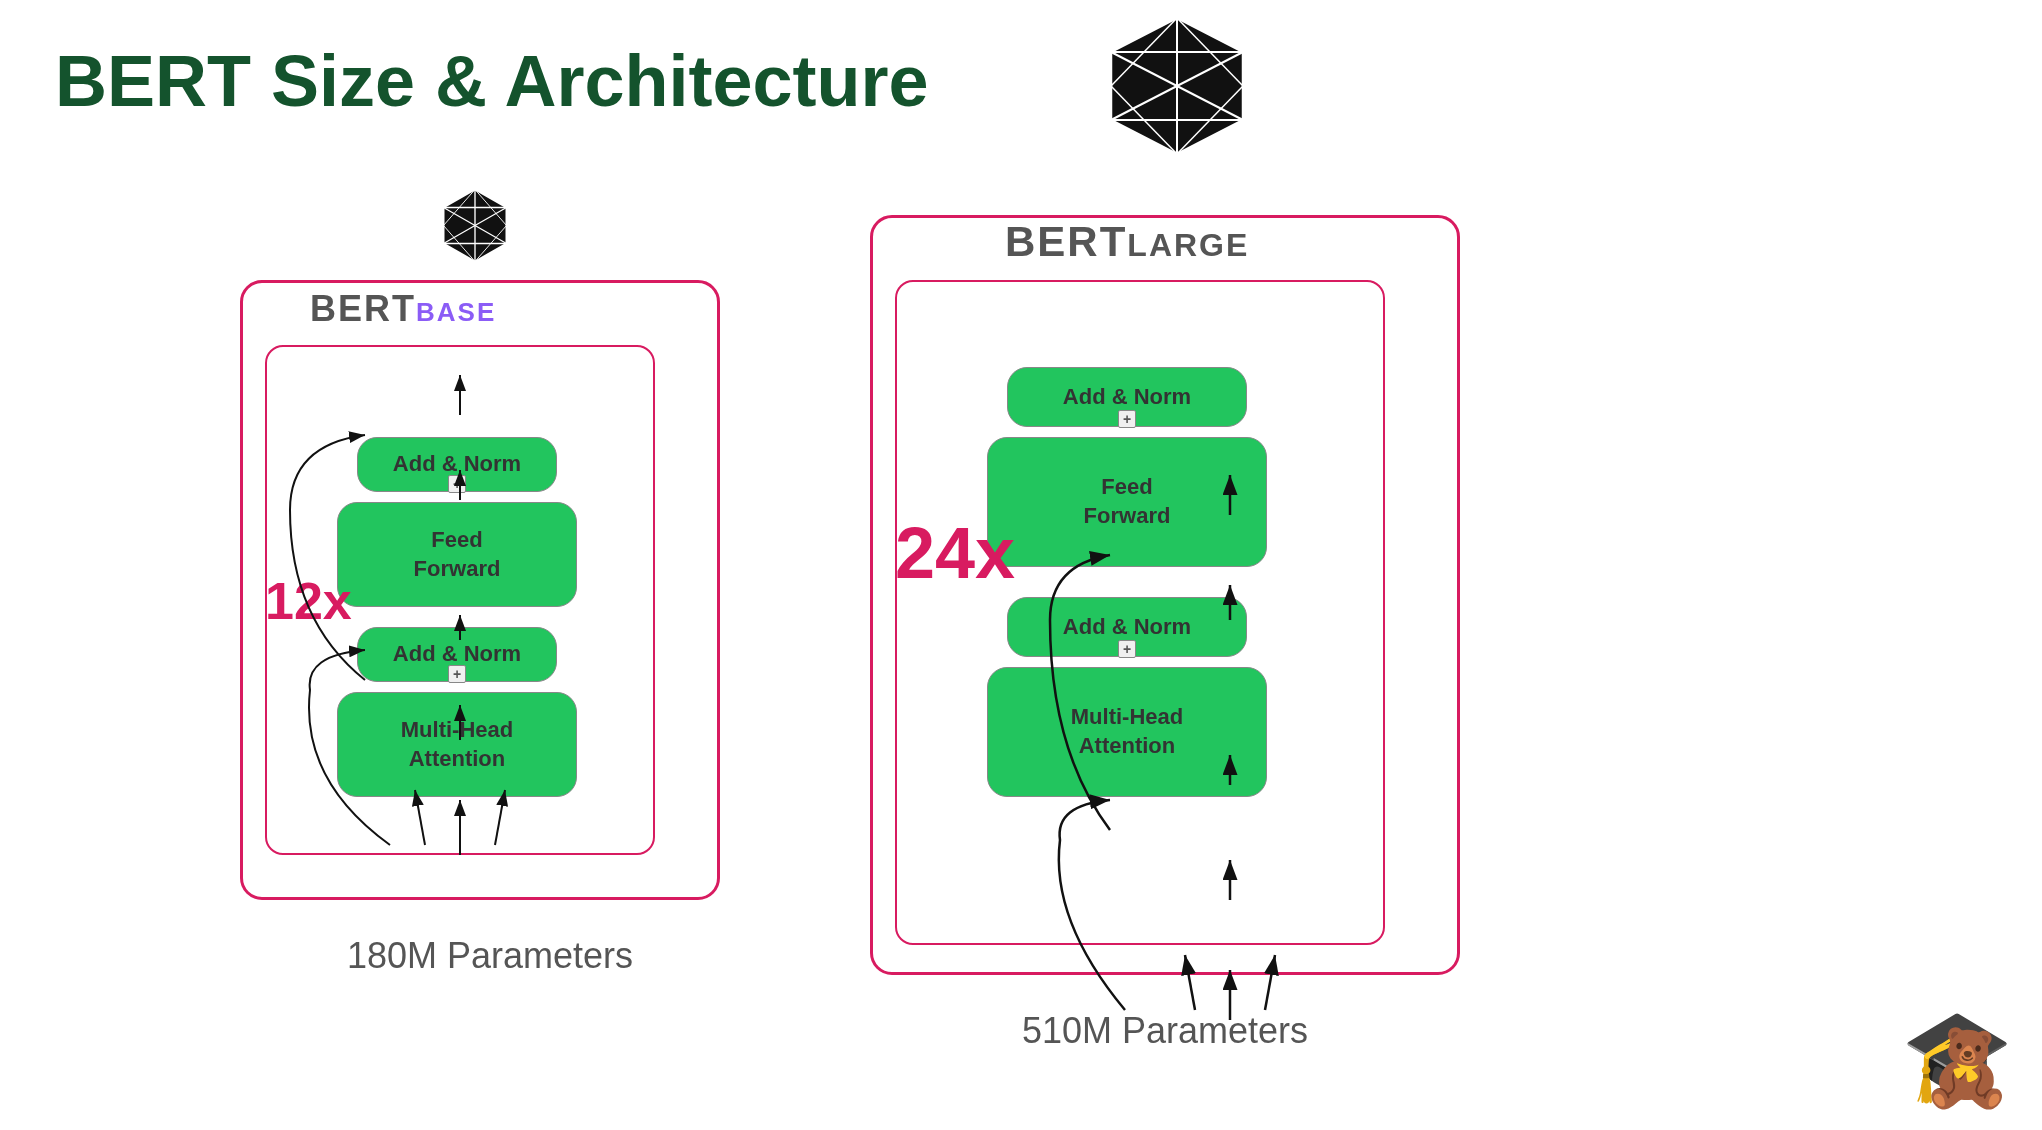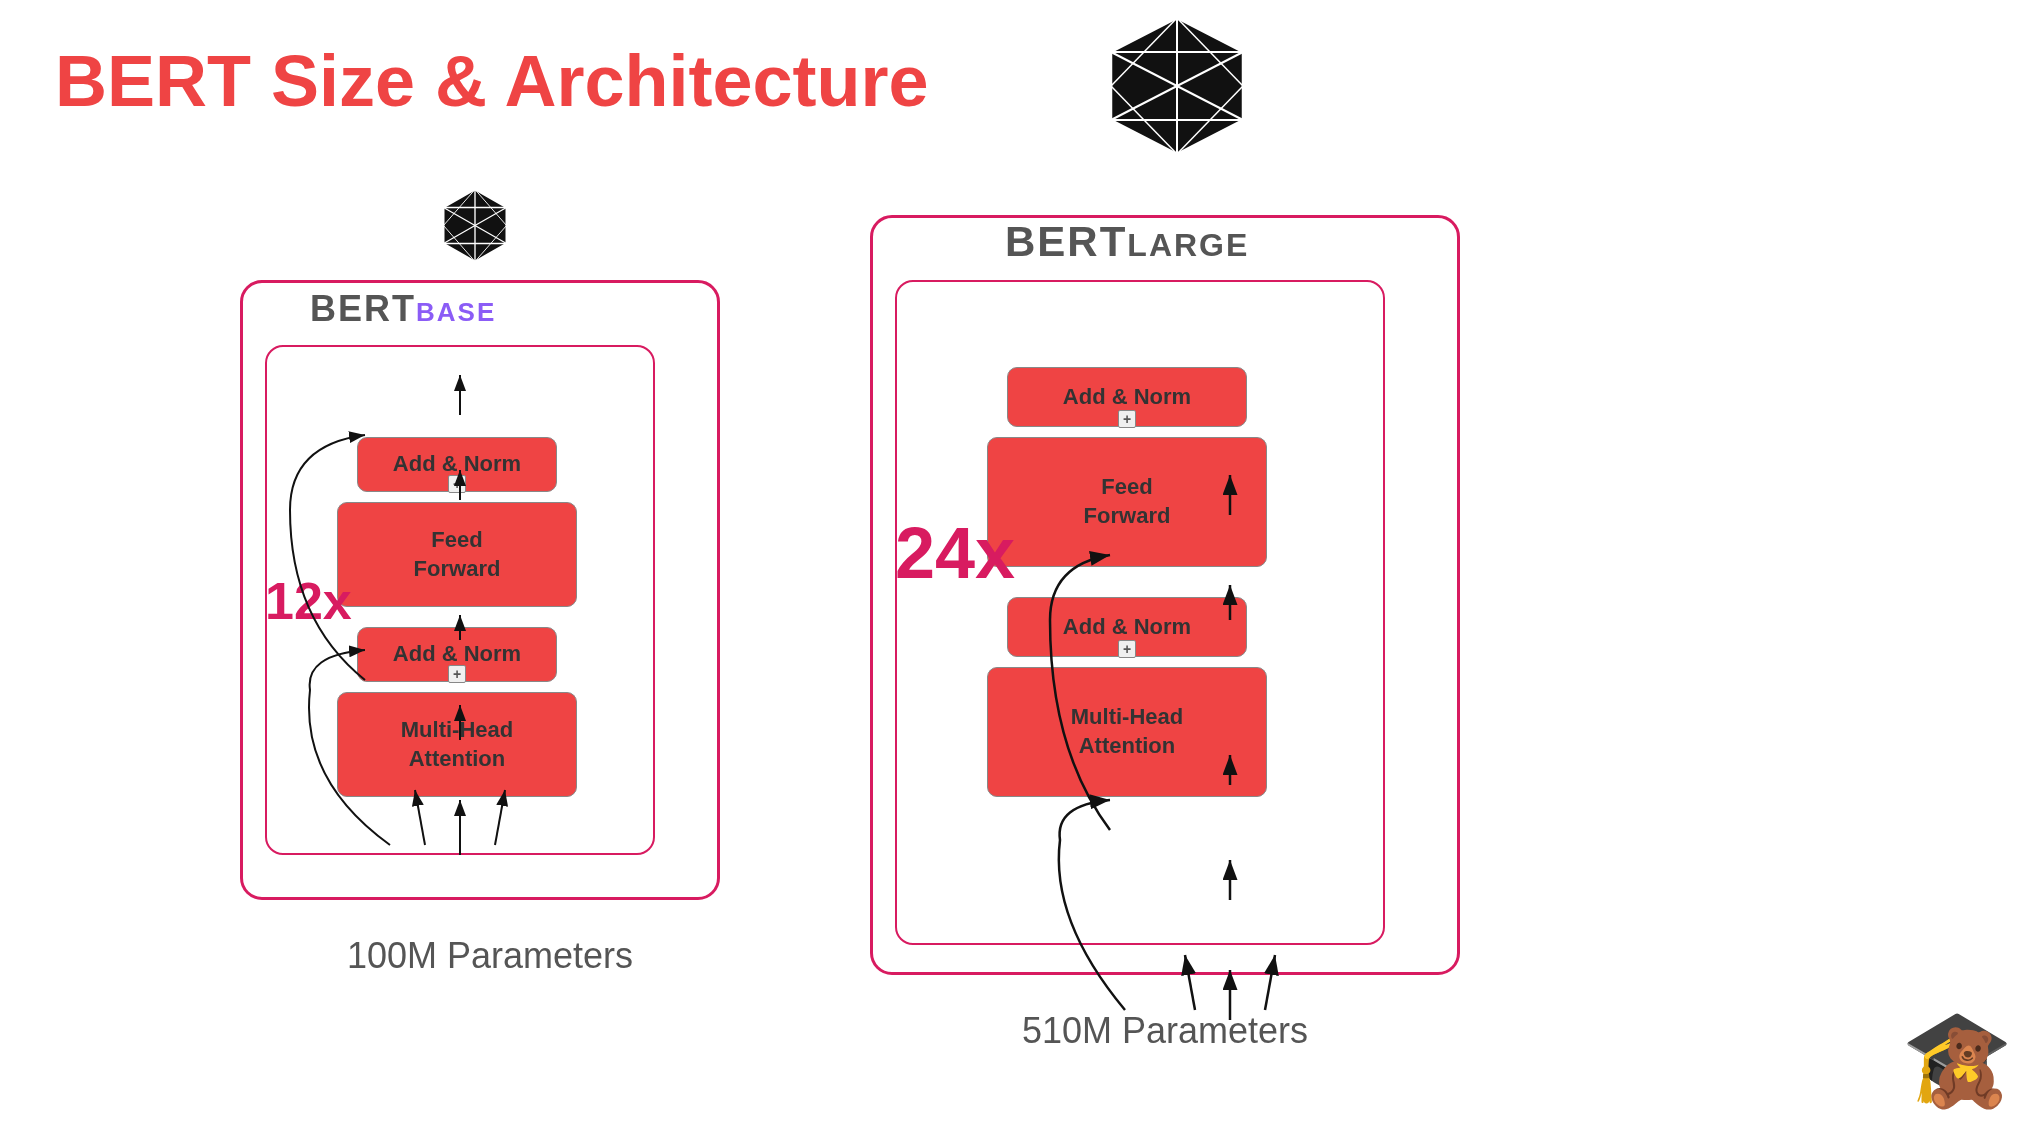--- a/index.html
+++ b/index.html
@@ -11,21 +11,21 @@
       overflow: hidden;
       position: relative;
     }
 
     .page-title {
       position: absolute;
       top: 40px;
       left: 55px;
       font-size: 72px;
       font-weight: 900;
-      color: #ef4444;
+      color: #14532d;
     }
 
     
     .icon-small {
       position: absolute;
       top: 185px;
       left: 430px;
       width: 90px;
       height: 90px;
     }
@@ -118,23 +118,23 @@
       width: 490px;
       height: 665px;
       border: 2.5px solid #d81b60;
       border-radius: 18px;
       background: #fff;
     }
 
     
     .block {
       position: absolute;
-      background: #ef4444;
+      background: #22c55e;
       border: 1.5px solid #888;
-      border-radius: 10px;
+      border-radius: 20px;
       display: flex;
       flex-direction: column;
       align-items: center;
       justify-content: center;
       font-size: 22px;
       font-weight: 600;
       color: #333;
       text-align: center;
       line-height: 1.3;
     }
@@ -328,21 +328,21 @@
   <div class="block base-add-norm-bottom">
     <span>Add &amp; Norm</span>
     <div class="plus-sign">+</div>
   </div>
 
   <div class="block base-multi-head">Multi-Head<br>Attention</div>
 </div>
 
 <div class="repeat-label-base">12x</div>
 
-<div class="params-base">100M Parameters</div>
+<div class="params-base">180M Parameters</div>
 
 <div class="bert-large-card"></div>
 
 <div class="bert-large-label">
   <span style="font-size:42px;font-weight:900;color:#555;">BERT</span><span>LARGE</span>
 </div>
 
 <div class="bert-large-inner">
 
   <div class="block large-add-norm-top">

